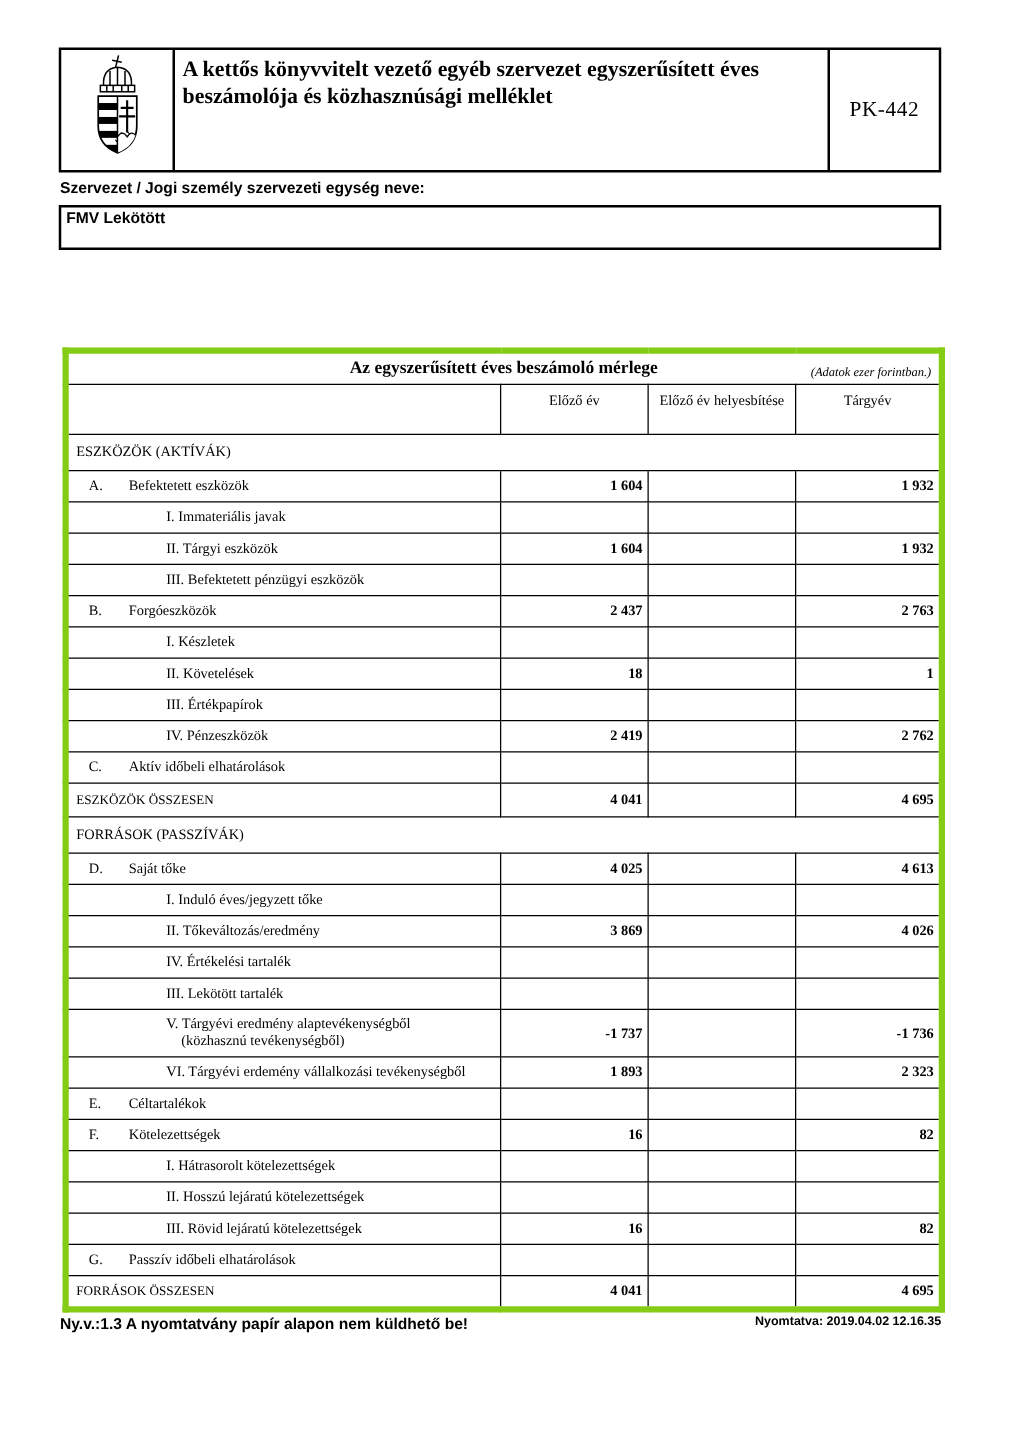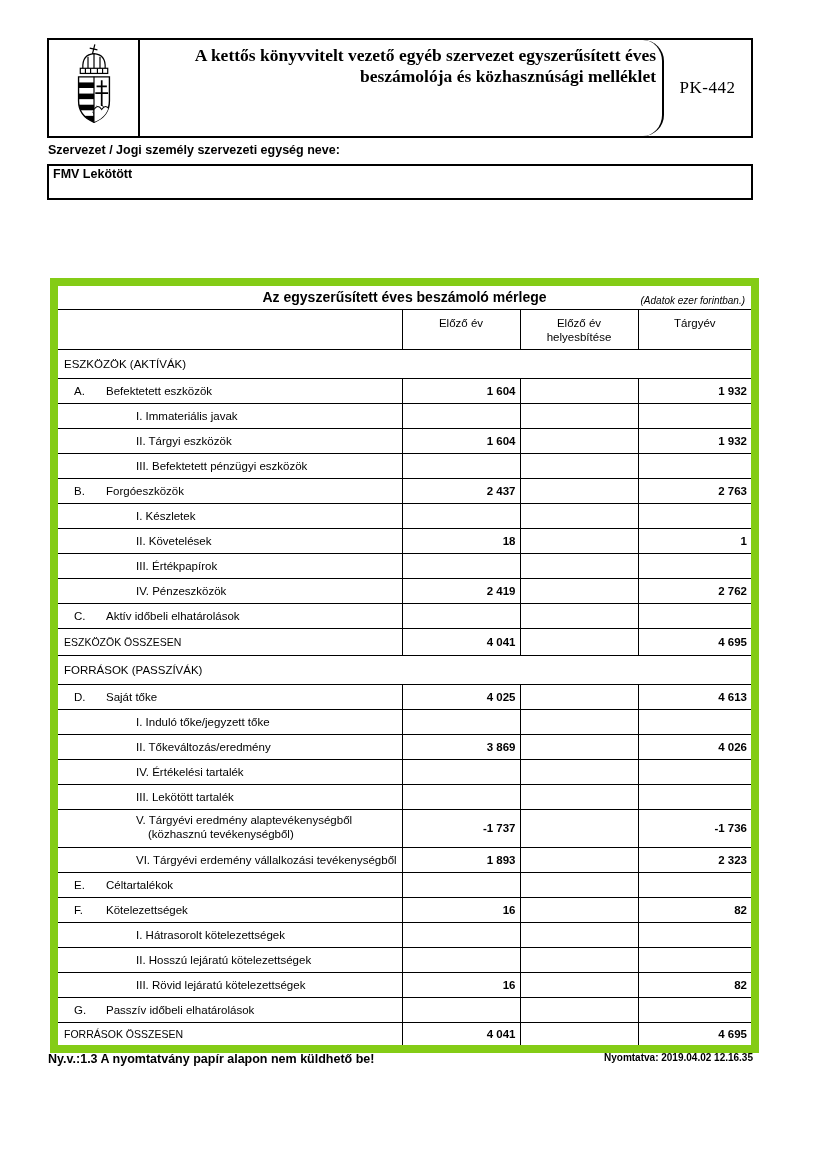--- a/index.html
+++ b/index.html
@@ -17,21 +17,21 @@
     position:absolute;left:47px;top:38px;width:706px;height:100px;
     border:2px solid #000;display:flex;box-sizing:border-box;
   }
   .logo-cell{
     width:91px;border-right:2px solid #000;box-sizing:border-box;
     display:flex;align-items:center;justify-content:center;
   }
   .title-cell{
     flex:1;border-right:2px solid #000;box-sizing:border-box;
     display:flex;flex-direction:column;justify-content:space-between;
-    text-align:right;padding:5px 6px 8px 6px;border-radius:21px;
+    text-align:left;padding:5px 6px 8px 6px;
   }
   .main-title{
     font-family:"Liberation Serif", serif;font-weight:bold;
     font-size:17.5px;line-height:1.18;
   }
   .year-title{
     font-family:"Liberation Serif", serif;font-weight:bold;font-size:17.5px;
   }
   .pk-cell{
     width:87px;box-sizing:border-box;display:flex;align-items:center;justify-content:center;
@@ -46,22 +46,23 @@
   .org-box{
     position:absolute;left:47px;top:164px;width:706px;height:36px;
     border:2px solid #000;box-sizing:border-box;
     padding:1px 4px;font-size:12.5px;font-weight:bold;
   }
 
   
   table.balance{
     position:absolute;left:50px;top:278px;width:703px;
     border-collapse:collapse;table-layout:fixed;
-    border:8px solid #84cc16;
+    border:5px solid #84cc16;
     font-size:11.5px;
+    font-family:Liberation Serif, serif;
   }
   table.balance td{
     border:1px solid #000;box-sizing:border-box;
     padding:0 4px;overflow:hidden;white-space:nowrap;
   }
   tr.title-row td{height:27px;position:relative;text-align:center;}
   .tbl-title{font-weight:bold;font-size:14px;}
   .units{
     position:absolute;right:6px;bottom:3px;
     font-style:italic;font-size:10px;font-weight:normal;
@@ -273,21 +274,21 @@
           <td colspan="4">FORRÁSOK (PASSZÍVÁK)</td>
         </tr>
         <tr class="data-row">
           <td class="lbl letter"><span class="letter">D.</span><span>Saját tőke</span></td>
           <td class="val">4 025</td>
           <td class="val"></td>
           <td class="val">4 613</td>
         </tr>
         <tr class="data-row">
           <td class="lbl sub">
-            <div>I. Induló tőke/jegyzett tőke</div>
+            <div>I. Induló éves/jegyzett tőke</div>
           </td>
           <td class="val"></td>
           <td class="val"></td>
           <td class="val"></td>
         </tr>
         <tr class="data-row">
           <td class="lbl sub">
             <div>II. Tőkeváltozás/eredmény</div>
           </td>
           <td class="val">3 869</td>

